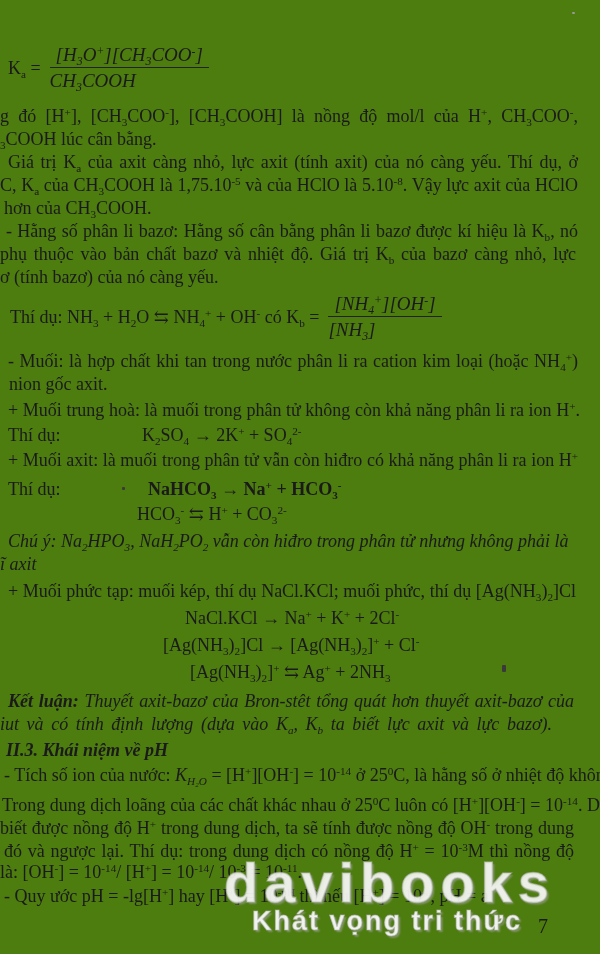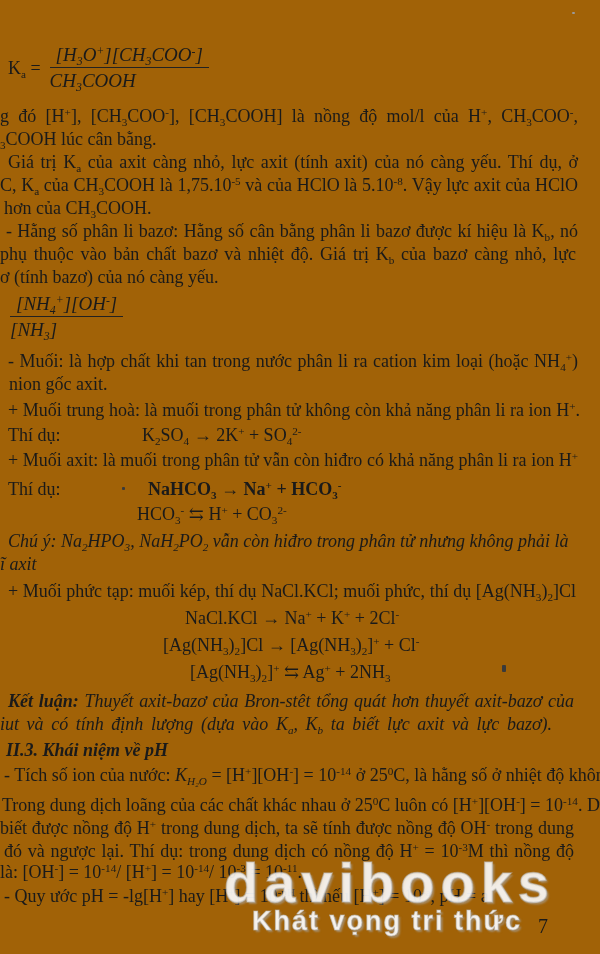--- a/index.html
+++ b/index.html
@@ -1,17 +1,17 @@
 <!DOCTYPE html>
 <html><head>
 <meta charset="utf-8">
 <style>
   html,body{margin:0;padding:0;background:#e8e8e4;}
   .page{
-    position:relative;width:600px;height:954px;background:#a16207;overflow:hidden;
+    position:relative;width:600px;height:954px;background:#4d7c0f;overflow:hidden;
     font-family:"Liberation Serif","DejaVu Serif","DejaVu Sans",serif;color:#1a1a1a;
   }
   .line{position:absolute;font-size:18px;line-height:22px;white-space:nowrap;}
   .just{text-align:justify;text-align-last:justify;}
   .it{font-style:italic;}
   .bi{font-style:italic;font-weight:bold;text-align:right;}
   sub,sup{font-size:62%;line-height:0;}
   sub{vertical-align:-0.32em;}
   sup{vertical-align:0.52em;}
   .fracline{display:flex;align-items:center;gap:9px;}
@@ -53,20 +53,21 @@
       </div>
       <div class="line just" style="top: 105px; left: 0px; width: 578px;">g đó [H<sup>+</sup>], [CH<sub>3</sub>COO<sup>-</sup>], [CH<sub>3</sub>COOH] là nồng độ mol/l của H<sup>+</sup>, CH<sub>3</sub>COO<sup>-</sup>,</div>
       <div class="line" style="top: 128px; left: 0px;"><sub>3</sub>COOH lúc cân bằng.</div>
       <div class="line just" style="top: 151px; left: 8px; width: 570px;">Giá trị K<sub>a</sub> của axit càng nhỏ, lực axit (tính axit) của nó càng yếu. Thí dụ, ở</div>
       <div class="line just" style="top: 174px; left: 0px; width: 578px;">C, K<sub>a</sub> của CH<sub>3</sub>COOH là 1,75.10<sup>-5</sup> và của HClO là 5.10<sup>-8</sup>. Vậy lực axit của HClO</div>
       <div class="line" style="top: 197px; left: 4px;">hơn của CH<sub>3</sub>COOH.</div>
       <div class="line just" style="top: 220px; left: 6px; width: 572px;">- Hằng số phân li bazơ: Hằng số cân bằng phân li bazơ được kí hiệu là K<sub>b</sub>, nó</div>
       <div class="line just" style="top: 243px; left: 0px; width: 576px;">phụ thuộc vào bản chất bazơ và nhiệt độ. Giá trị K<sub>b</sub> của bazơ càng nhỏ, lực</div>
       <div class="line" style="top: 266px; left: 0px;">ơ (tính bazơ) của nó càng yếu.</div>
       <div class="line fracline" style="top: 293px; left: 10px;">
+        <span class="pre">Thí dụ: NH<sub>3</sub> + H<sub>2</sub>O ⇆ NH<sub>4</sub><sup>+</sup> + OH<sup>-</sup> có K<sub>b</sub> =</span>
         <span class="frac">
           <span class="num"><i>[NH<sub>4</sub><sup>+</sup>][OH<sup>-</sup>]</i></span>
           <span class="den"><i>[NH<sub>3</sub>]</i></span>
         </span>
       </div>
       <div class="line just" style="top: 350px; left: 8px; width: 570px;">- Muối: là hợp chất khi tan trong nước phân li ra cation kim loại (hoặc NH<sub>4</sub><sup>+</sup>)</div>
       <div class="line" style="top: 373px; left: 9px;">nion gốc axit.</div>
       <div class="line just" style="top: 399px; left: 8px; width: 572px;">+ Muối trung hoà: là muối trong phân tử không còn khả năng phân li ra ion H<sup>+</sup>.</div>
       <div class="line" style="top: 424px; left: 8px;">Thí dụ:</div>
       <div class="line" style="top: 424px; left: 142px;">K<sub>2</sub>SO<sub>4</sub> → 2K<sup>+</sup> + SO<sub>4</sub><sup>2-</sup></div>

